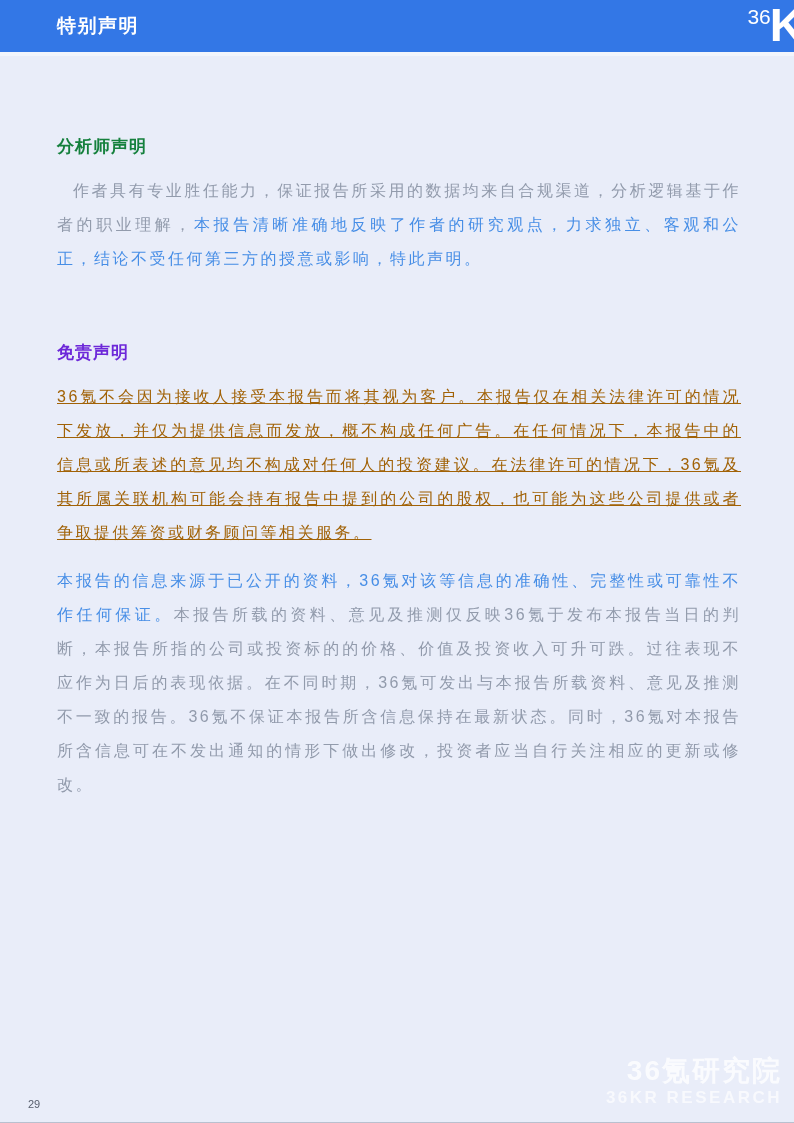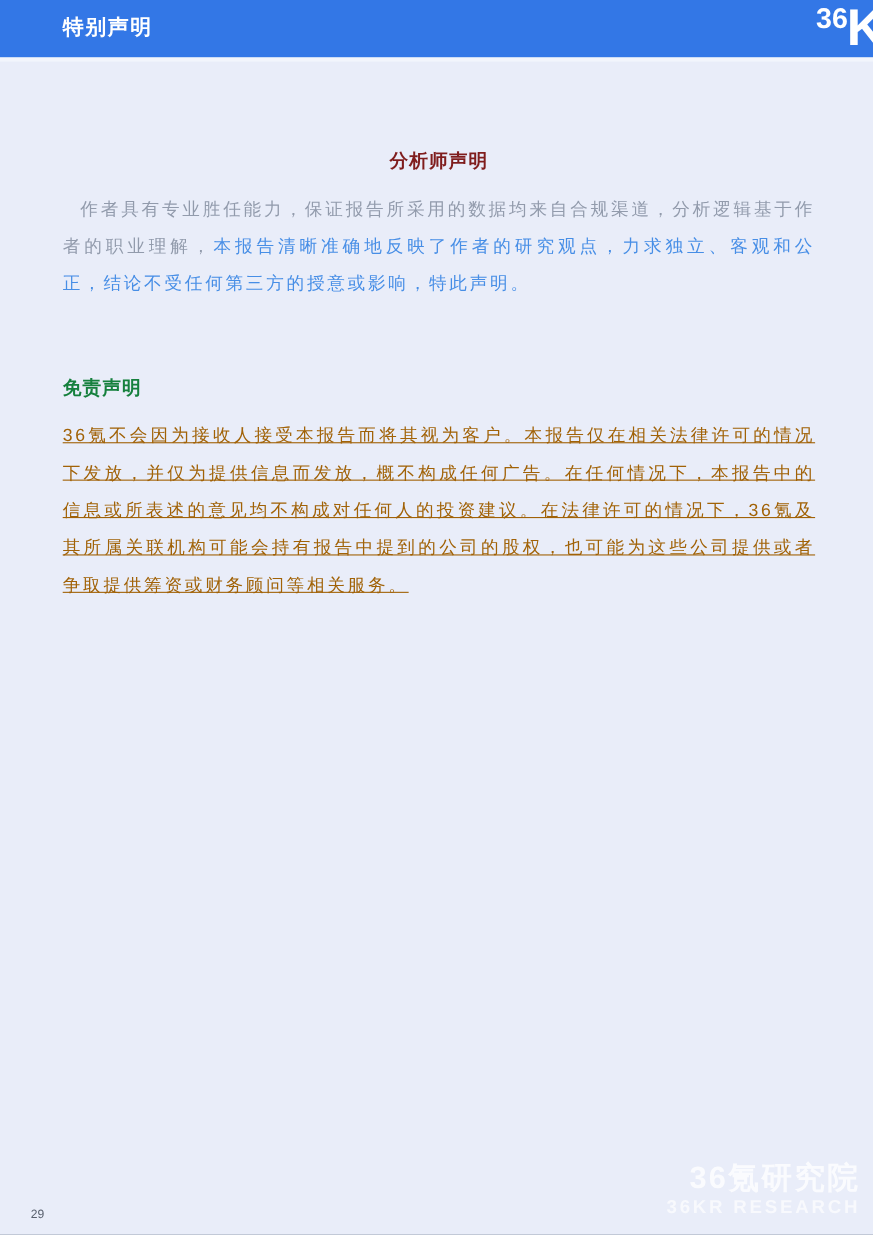--- a/index.html
+++ b/index.html
@@ -35,21 +35,21 @@
     font-weight: bold;
     letter-spacing: 1.5px;
   }
   .logo {
     position: absolute; right: -16px; top: 3px;
     display: flex; align-items: flex-start;
     color: #FFFFFF;
     white-space: nowrap;
   }
   .logo-36 {
-    font-size: 26px; font-weight: 700; line-height: 21px;
+    font-size: 21px; font-weight: 400; line-height: 21px;
     margin-top: 3px; letter-spacing: 0;
   }
   .logo-kr {
     font-size: 47px; font-weight: 800; line-height: 44px;
     margin-left: -1px;
   }
   .content {
     position: absolute; top: 52px; left: 57px;
     width: 684px;
     padding-top: 84px;
@@ -112,26 +112,27 @@
     <div class="header-title" style="color: rgb(255, 255, 255);">特别声明</div>
     <div class="logo">
       <span class="logo-36">36</span>
       <span class="logo-kr">Kr</span>
     </div>
   </header>
   <div class="header-shadow"></div>
 
   <main class="content">
       <section class="section">
-        <h2 style="color: #7f1d1d; text-align: center;">分析师声明</h2>
+        <h2 style="color: #15803d;">分析师声明</h2>
         <p><span class="seg-gray" style="color: rgb(146, 155, 172); margin-left: 16px;">作者具有专业胜任能力，保证报告所采用的数据均来自合规渠道，分析逻辑基于作者的职业理解，</span><span class="seg-blue" style="color: rgb(71, 142, 230);">本报告清晰准确地反映了作者的研究观点，力求独立、客观和公正，结论不受任何第三方的授意或影响，特此声明。</span></p>
       </section>
       <section class="section">
-        <h2 style="color: #15803d;">免责声明</h2>
+        <h2 style="color: #6d28d9;">免责声明</h2>
         <p><span class="seg-gray" style="color: #a16207; text-decoration: underline;">36氪不会因为接收人接受本报告而将其视为客户。本报告仅在相关法律许可的情况下发放，并仅为提供信息而发放，概不构成任何广告。在任何情况下，本报告中的信息或所表述的意见均不构成对任何人的投资建议。在法律许可的情况下，36氪及其所属关联机构可能会持有报告中提到的公司的股权，也可能为这些公司提供或者争取提供筹资或财务顾问等相关服务。</span></p>
+        <p><span class="seg-blue" style="color: rgb(71, 142, 230);">本报告的信息来源于已公开的资料，36氪对该等信息的准确性、完整性或可靠性不作任何保证。</span><span class="seg-gray" style="color: rgb(146, 155, 172);">本报告所载的资料、意见及推测仅反映36氪于发布本报告当日的判断，本报告所指的公司或投资标的的价格、价值及投资收入可升可跌。过往表现不应作为日后的表现依据。在不同时期，36氪可发出与本报告所载资料、意见及推测不一致的报告。36氪不保证本报告所含信息保持在最新状态。同时，36氪对本报告所含信息可在不发出通知的情形下做出修改，投资者应当自行关注相应的更新或修改。</span></p>
       </section>
     </main>
 
   <div class="page-number" style="color: rgb(89, 96, 110);">29</div>
 
   <div class="watermark">
     <div class="wm1">36氪研究院</div>
     <div class="wm2">36KR RESEARCH</div>
   </div>
 

